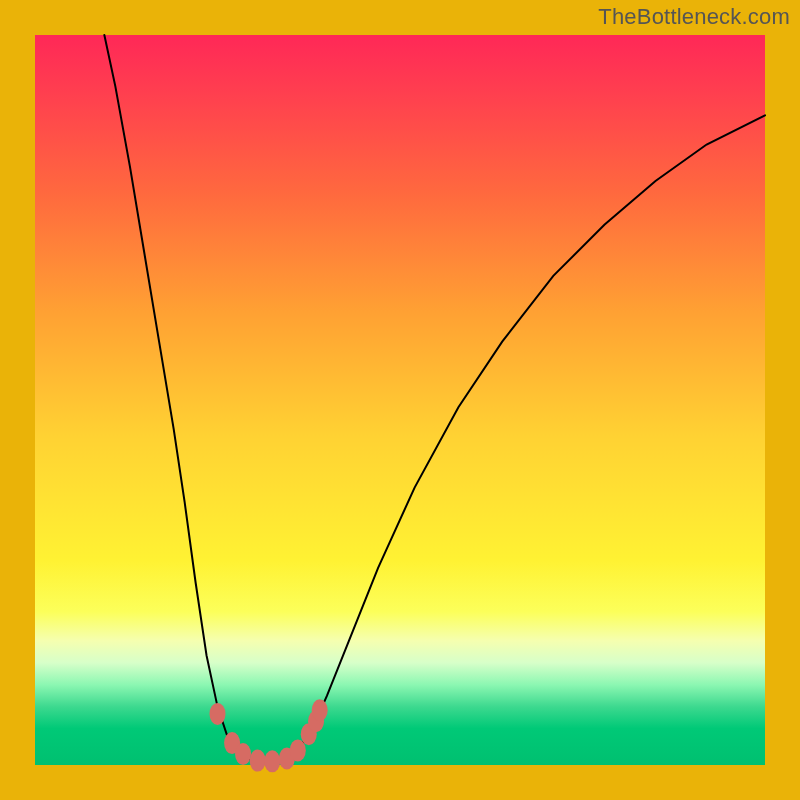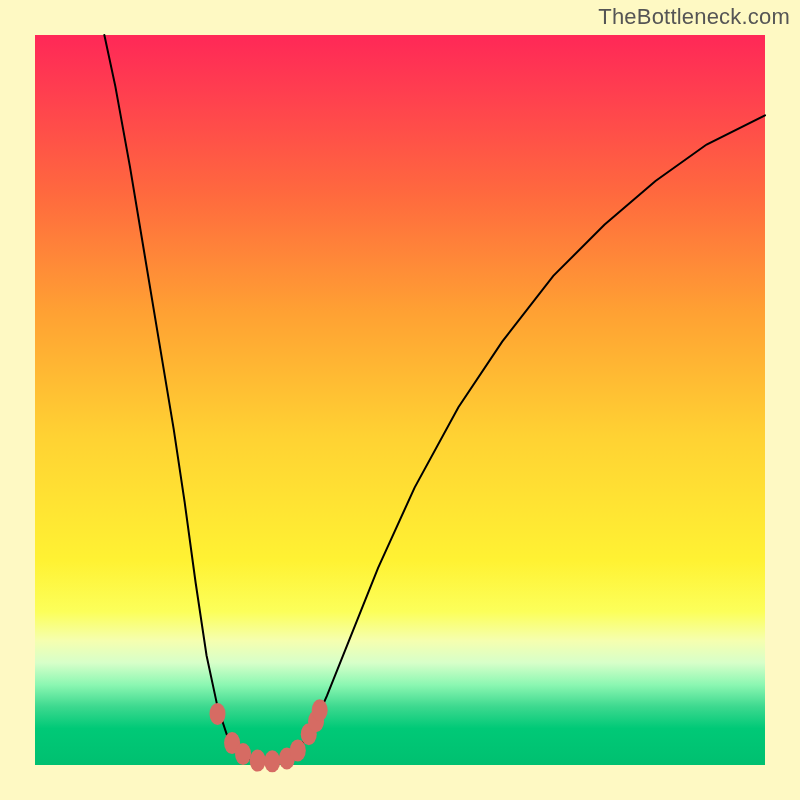--- a/index.html
+++ b/index.html
@@ -8,21 +8,21 @@
     width: 800px;
     height: 800px;
     overflow: hidden;
     font-family: Arial, Helvetica, sans-serif;
     background: #000;
   }
   .stage {
     position: relative;
     width: 800px;
     height: 800px;
-    background: #fef9c3;
+    background: #eab308;
   }
   .watermark {
     position: absolute;
     top: 4px;
     right: 10px;
     color: #555;
     font-size: 22px;
     font-weight: 500;
     letter-spacing: 0.2px;
     z-index: 10;

